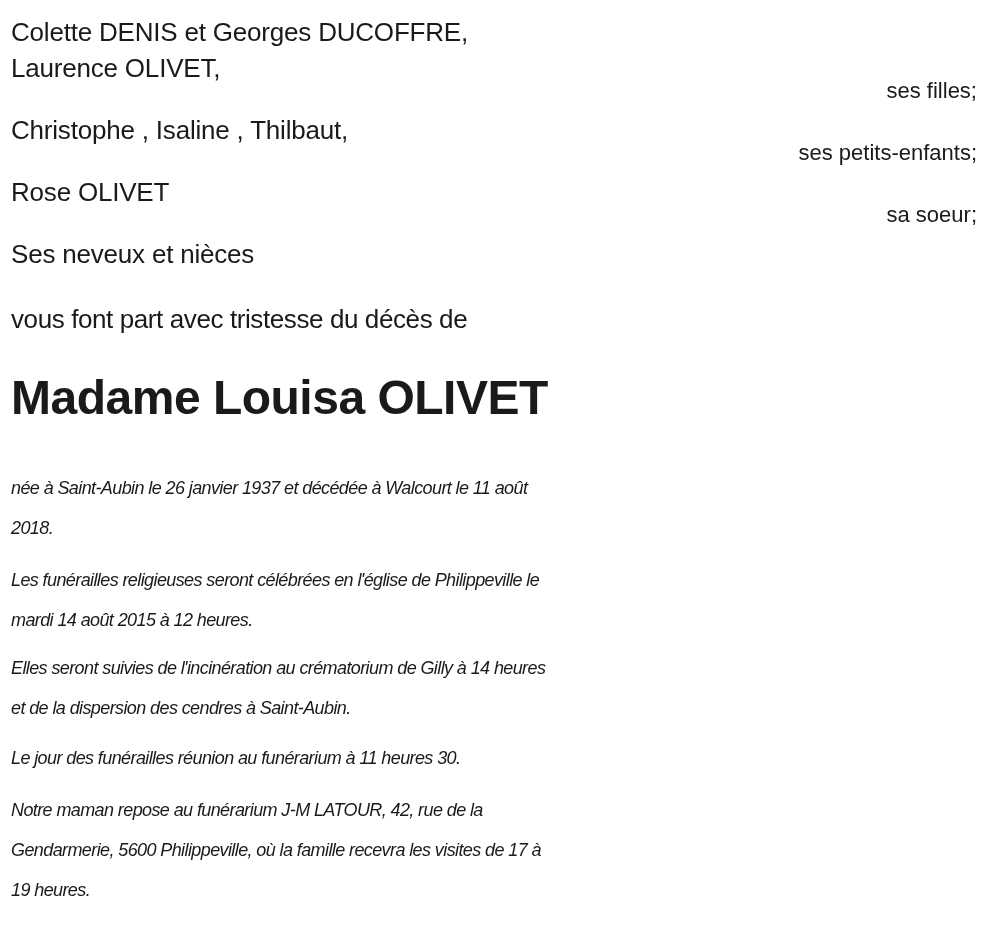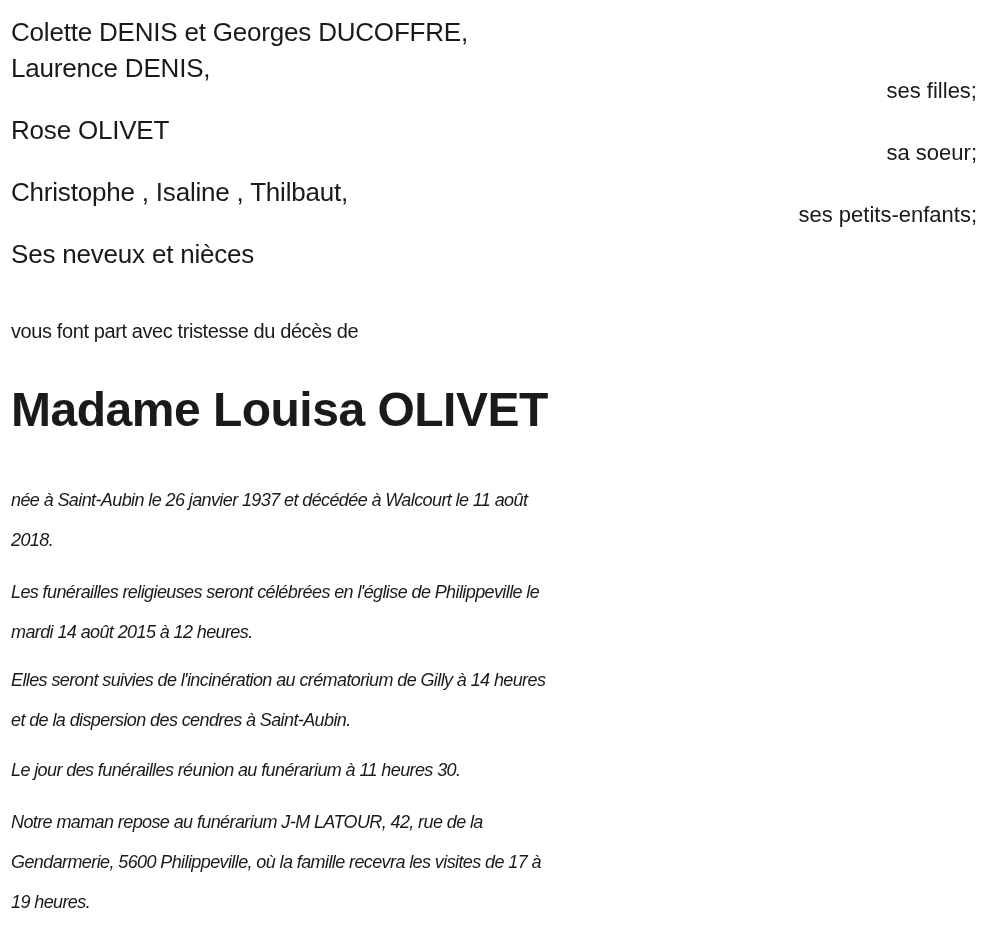--- a/index.html
+++ b/index.html
@@ -30,24 +30,24 @@
   }
   .relation {
     font-size: 22px;
     line-height: 26px;
     text-align: right;
     margin: -8px 0 8px 0;
     white-space: nowrap;
   }
   
   .announcement {
-    font-size: 20px;
+    font-size: 26px;
     line-height: 38px;
     letter-spacing: -0.4px;
-    margin-top: 40px;
+    margin-top: 28px;
     white-space: nowrap;
   }
   
   h1.deceased {
     font-size: 48px;
     font-weight: bold;
     line-height: 48px;
     letter-spacing: -0.5px;
     margin: 36px 0 0 0;
     padding: 0;
@@ -67,32 +67,32 @@
     font-style: italic;
   }
 </style>
 </head>
 <body>
 
 <div class="page">
 
   <div class="family-group">
     <div class="name-line">Colette DENIS et Georges DUCOFFRE,</div>
-    <div class="name-line">Laurence DENIS,</div>
+    <div class="name-line">Laurence OLIVET,</div>
     <div class="relation">ses filles;</div>
+  </div>
+
+  <div class="family-group">
+    <div class="name-line">Christophe , Isaline , Thilbaut,</div>
+    <div class="relation">ses petits-enfants;</div>
   </div>
 
   <div class="family-group">
     <div class="name-line">Rose OLIVET</div>
     <div class="relation">sa soeur;</div>
-  </div>
-
-  <div class="family-group">
-    <div class="name-line">Christophe , Isaline , Thilbaut,</div>
-    <div class="relation">ses petits-enfants;</div>
   </div>
 
   <div class="family-group">
     <div class="name-line">Ses neveux et nièces</div>
   </div>
 
   <div class="announcement">vous font part avec tristesse du décès de</div>
 
   <h1 class="deceased">Madame Louisa OLIVET</h1>
 

